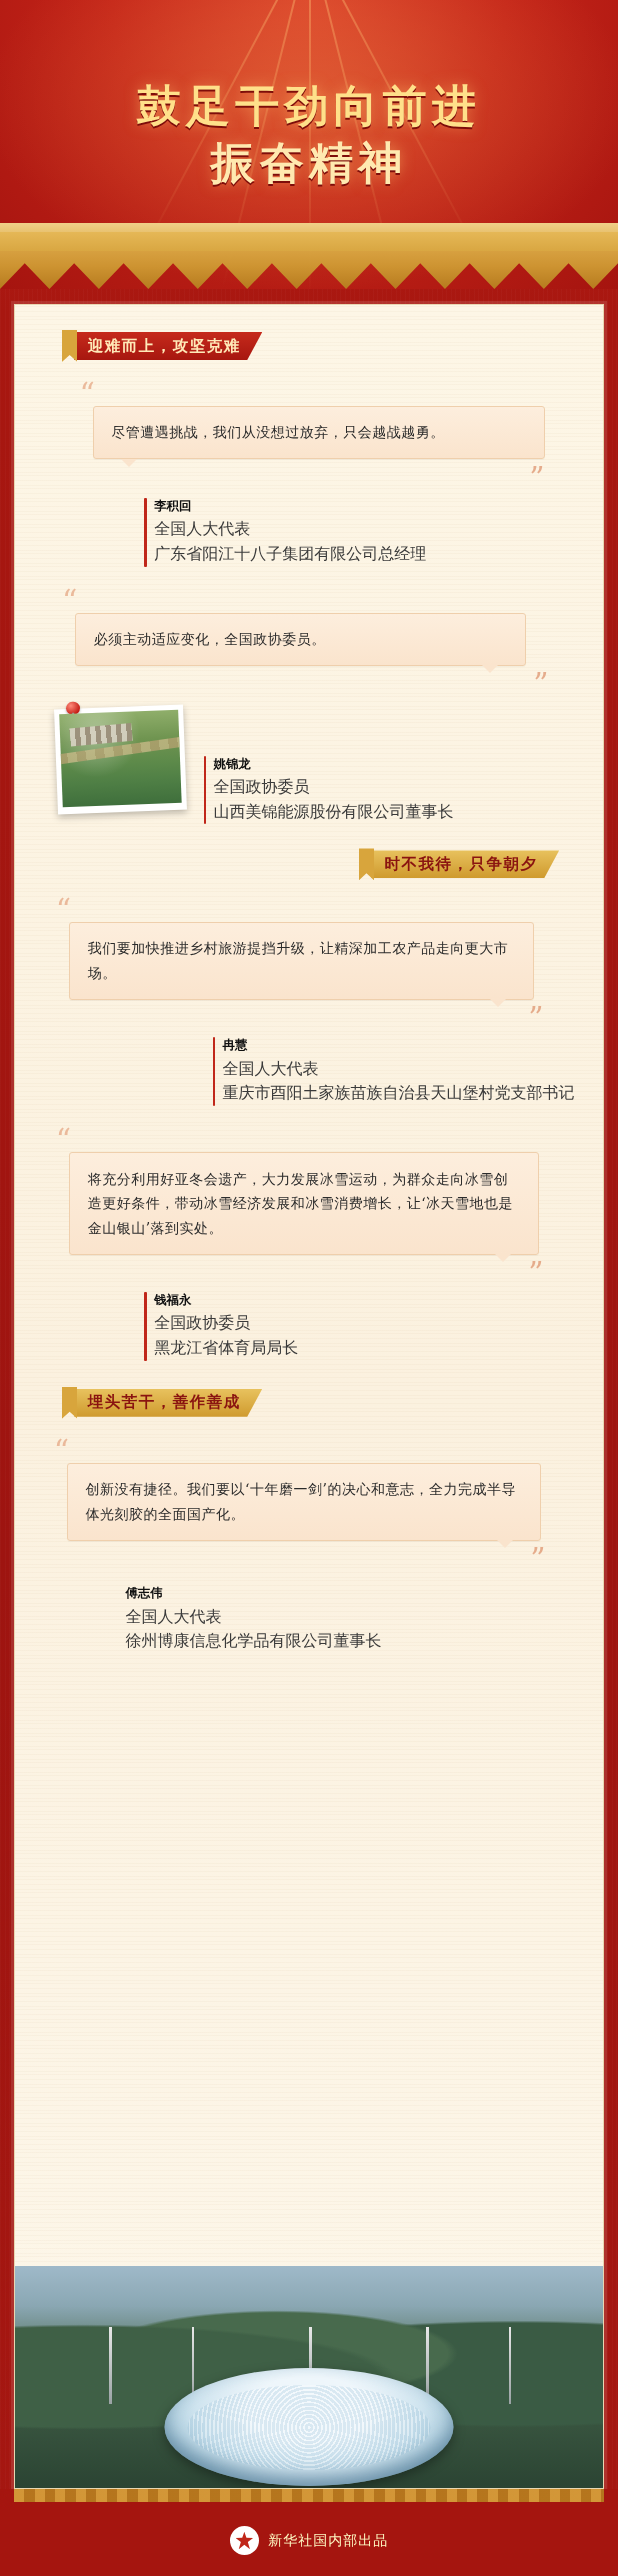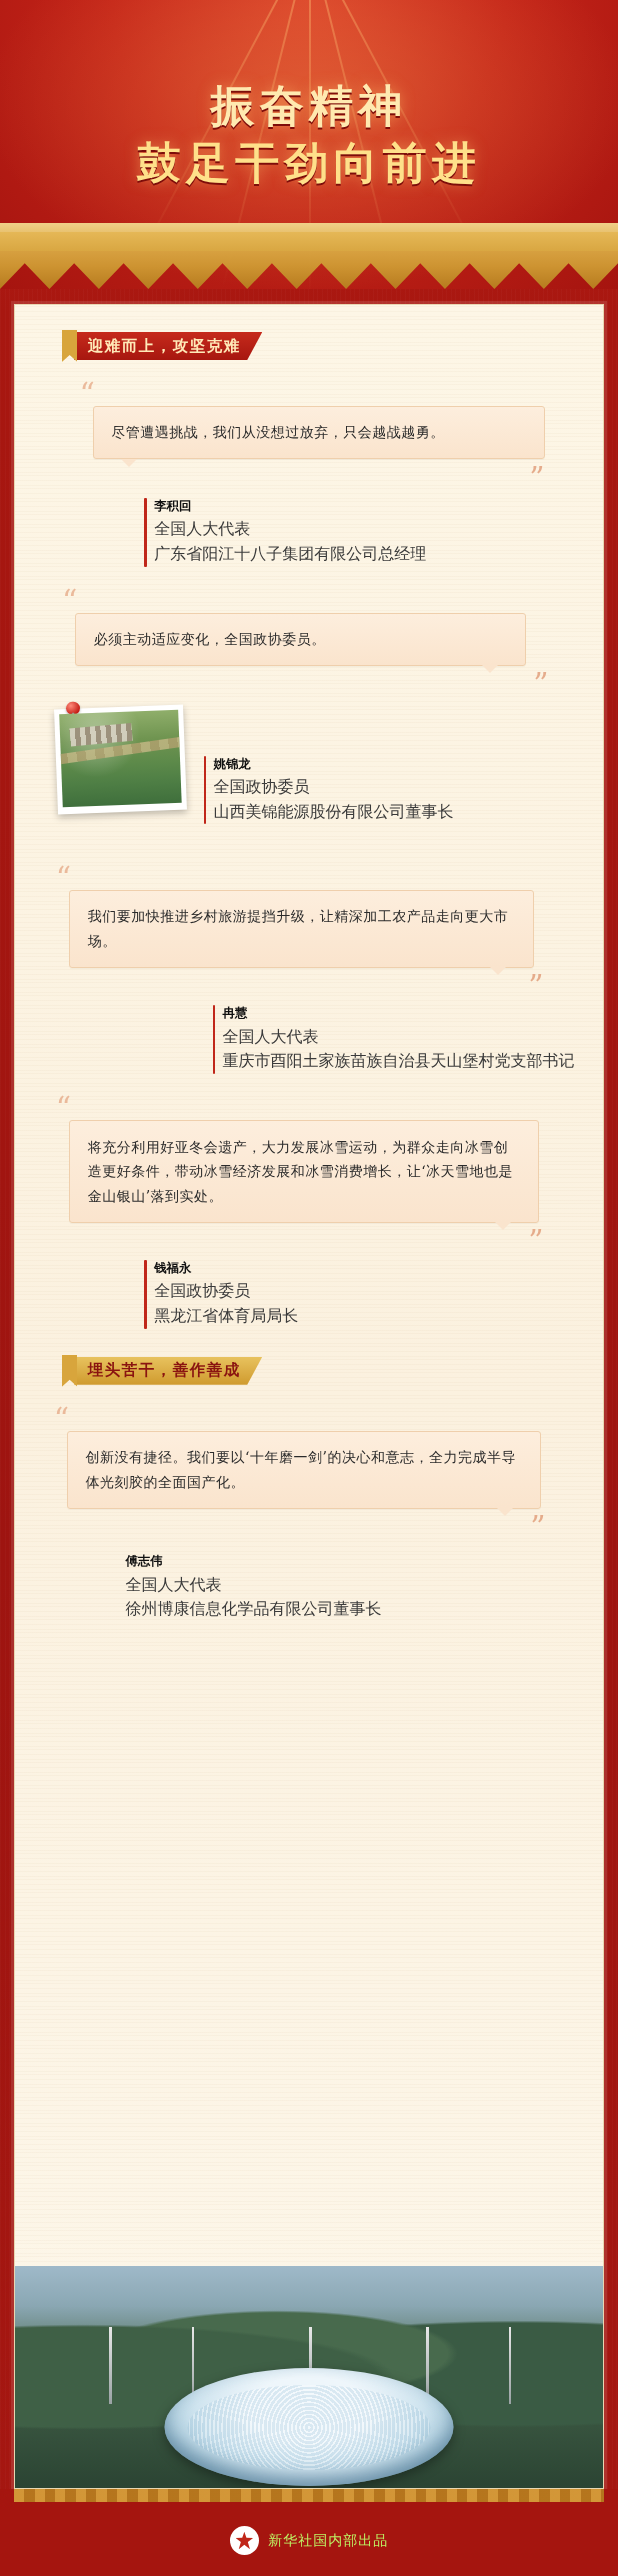--- a/index.html
+++ b/index.html
@@ -278,21 +278,21 @@
     background:#fff;
     position:relative;
     display:flex; align-items:center; justify-content:center;
   }
   .xinhua-logo .mark{
     width:17.5px;height:17.5px;
     background:#c0271a;
     clip-path: polygon(50% 0%, 62% 34%, 100% 36%, 70% 58%, 82% 100%, 50% 74%, 18% 100%, 30% 58%, 0 36%, 38% 34%);
   }
   .footer-text{
-    color:#bef264;
+    color:#fef9c3;
     font-family:"DejaVu Serif", serif;
     font-size:14px;
     letter-spacing:1px;
   }
 
   .pad{ padding: 0 28px; }
 </style>
 </head>
 <body>
 
@@ -300,22 +300,22 @@
 
   <div class="header">
     <div class="glow"></div>
     <div class="ray" style="transform:rotate(-28deg)"></div>
     <div class="ray" style="transform:rotate(-14deg)"></div>
     <div class="ray" style="transform:rotate(0deg)"></div>
     <div class="ray" style="transform:rotate(14deg)"></div>
     <div class="ray" style="transform:rotate(28deg)"></div>
 
     <div class="title-wrap">
+      <div class="title-line second">鼓足干劲向前进</div>
       <div class="title-line">振奋精神</div>
-      <div class="title-line second">鼓足干劲向前进</div>
     </div>
 
     <div class="ribbon-top"></div>
     <div class="ribbon"></div>
   </div>
 
   <div class="paper">
 
     <div class="pad" style="padding-top:25px">
       <div class="section-banner" style="margin-left:18.5px">
@@ -353,20 +353,24 @@
           <div>
             <div class="speaker-name">姚锦龙</div>
             <div class="speaker-line">全国政协委员</div>
             <div class="speaker-line">山西美锦能源股份有限公司董事长</div>
           </div>
         </div>
       </div>
     </div>
 
     <div class="pad" style="padding-top:24px">
+      <div class="section-banner" style="justify-content:flex-end; margin-right:15.5px">
+        <div class="banner-flag" style="background:#d8a53c"></div>
+        <div class="banner-body gold">时不我待，只争朝夕</div>
+      </div>
 
       <div class="quote-block" style="margin:20.6px 0 0 12.4px;">
         <div class="qmark">“</div>
         <div class="bubble tail-right" style="margin:3.1px 41px 0 13.4px">我们要加快推进乡村旅游提挡升级，让精深加工农产品走向更大市场。</div>
         <div class="qmark close" style="margin:9.3px 31px 0 0">”</div>
       </div>
       <div class="speaker" style="margin:10.3px 0 0 73px;justify-content:flex-end;">
         <div class="speaker-bar"></div>
         <div>
           <div class="speaker-name">冉慧</div>

